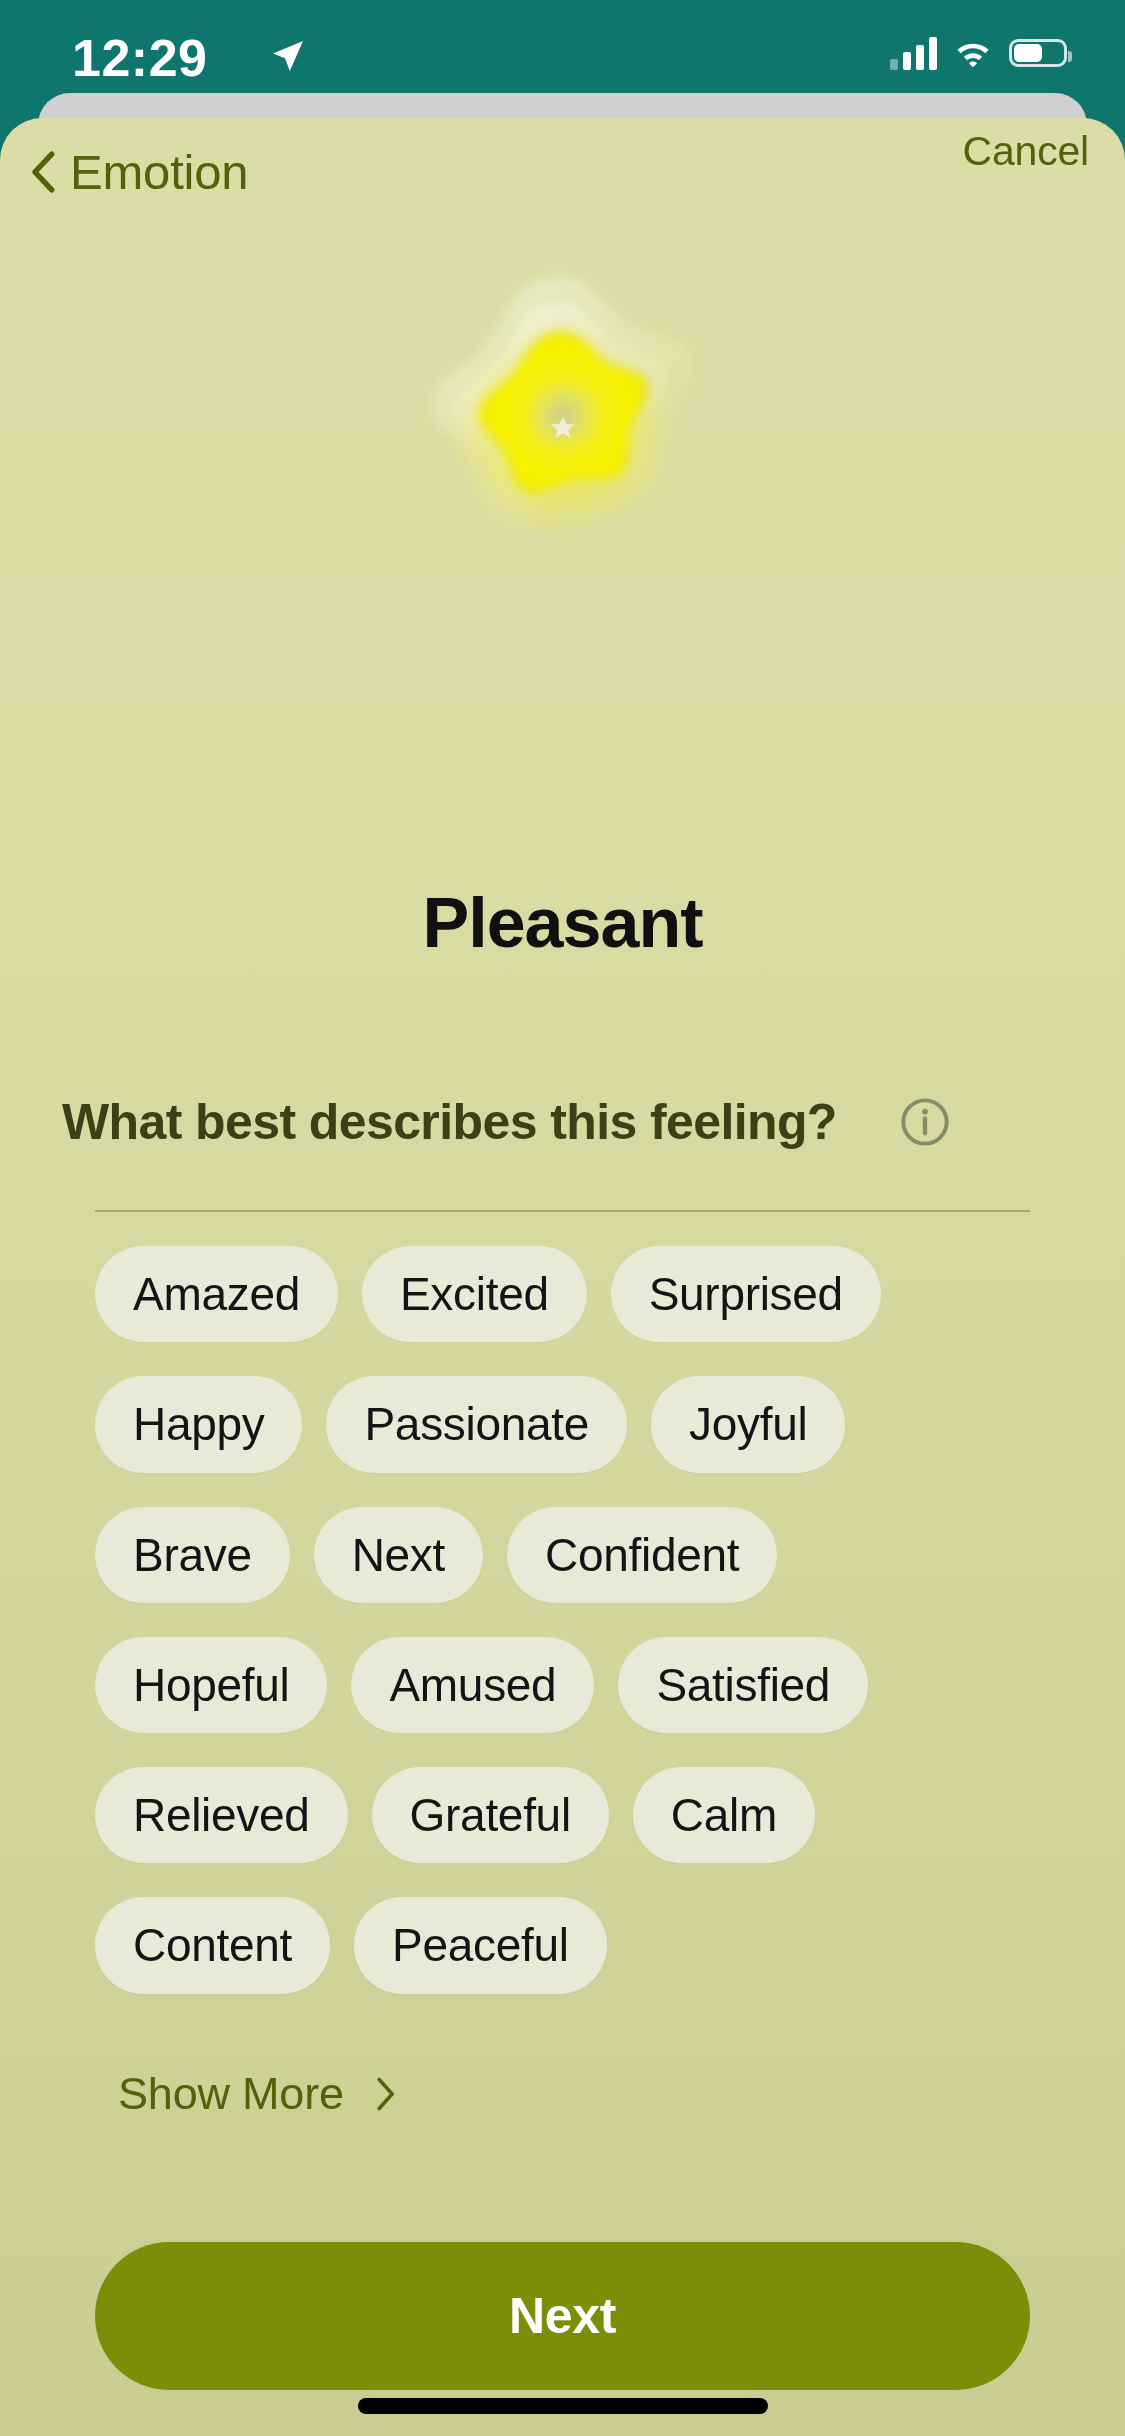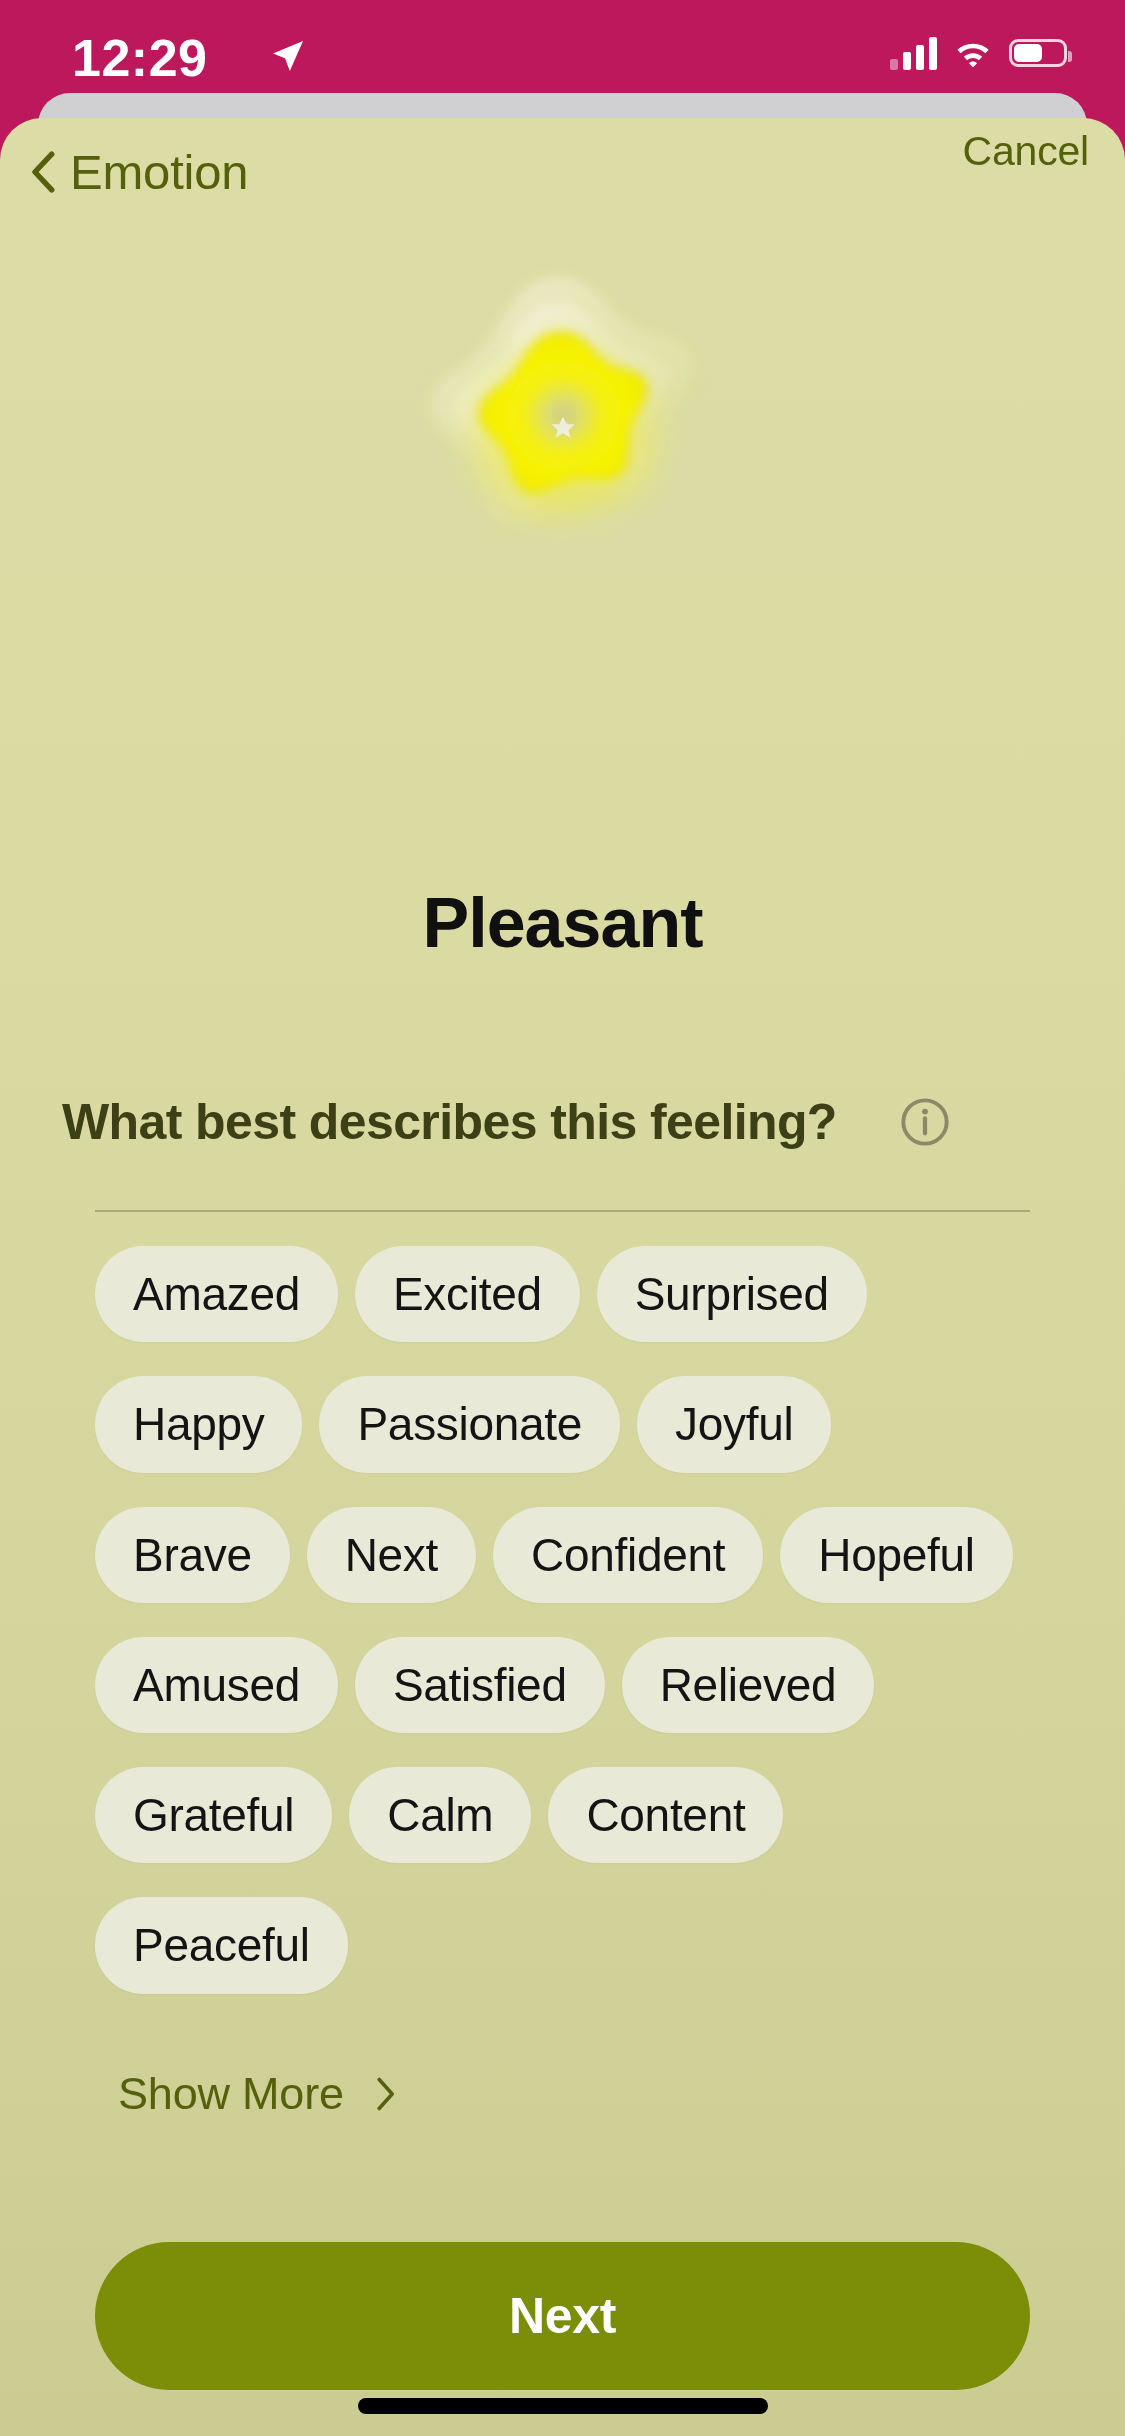--- a/index.html
+++ b/index.html
@@ -2,21 +2,21 @@
 <html><head>
 <meta charset="utf-8">
 <style>
   * { margin:0; padding:0; box-sizing:border-box; }
   html, body {
     width:1125px; height:2436px;
     background:#000;
     font-family:"Liberation Sans", sans-serif;
     overflow:hidden;
   }
-  .phone { position:relative; width:1125px; height:2436px; background:#be185d;padding-left:24px; }
+  .phone { position:relative; width:1125px; height:2436px; background:#0f766e;padding-left:24px; }
 
   
   .statusbar {
     position:absolute; top:0; left:0; width:1125px; height:132px;
     z-index:40;
   }
   .sb-time {
     position:absolute; left:72px; top:28px;
     color:#fff; font-size:52px; font-weight:600; letter-spacing:0.5px;
   }
@@ -104,21 +104,21 @@
   .info-icon { width:52px; height:52px; display:block; }
   .divider {
     position:absolute; left:95px; top:1092px; width:935px; height:2px;
     background:rgba(80,82,40,.35);
   }
 
   
   .chips {
     position:absolute; left:0; top:1128px; width:1125px;
     padding:0 95px;
-    display:flex; flex-wrap:wrap; gap:34px 17px;
+    display:flex; flex-wrap:wrap; gap:34px 24px;
     align-content:flex-start;
   }
   .chip {
     background:#e9e9d7;
     border-radius:48px;
     padding:24px 38px;
     font-size:46px; color:#141414; letter-spacing:-0.3px;
     line-height:1.05;
     white-space:nowrap;
     box-shadow:0 1px 2px rgba(0,0,0,.04);

